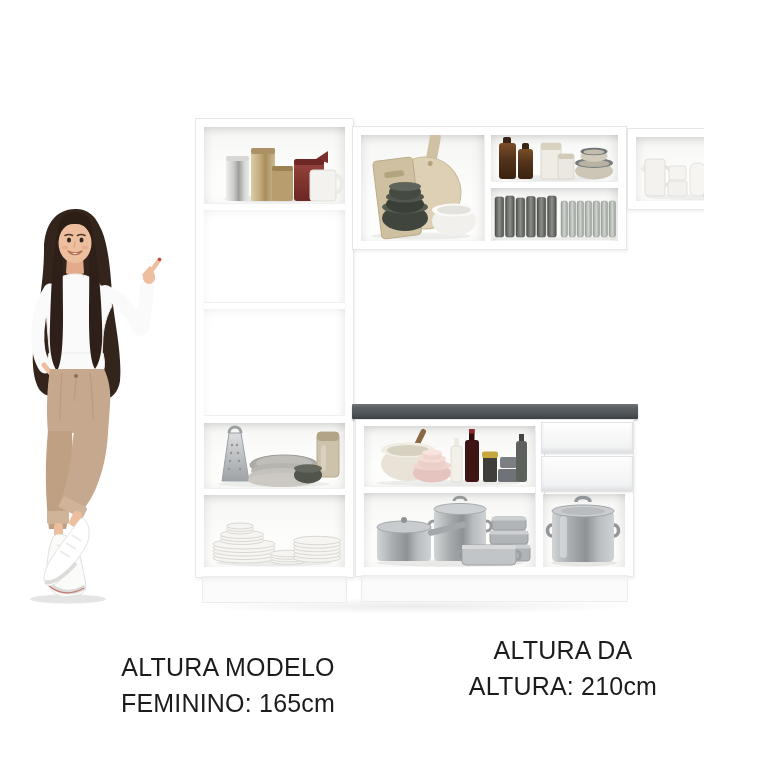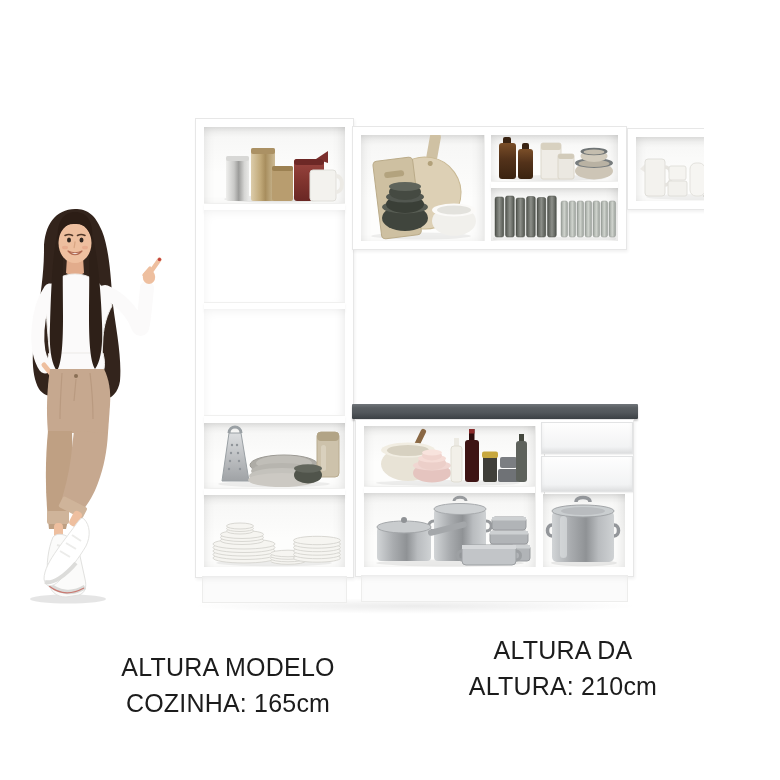--- a/index.html
+++ b/index.html
@@ -385,20 +385,20 @@
         <path d="M33,8 c0,-6 14,-6 14,0" fill="none" stroke="#93969a" stroke-width="3.5"></path>
         <path d="M9,31 c-6,0 -6,11 0,11 M71,31 c6,0 6,11 0,11" fill="none" stroke="#93969a" stroke-width="3.5"></path>
         <rect x="17" y="22" width="7" height="42" rx="3.5" fill="#dcdee0" opacity=".65"></rect>
       </svg>
     </div>
   </div>
   <div class="plinth" style="left:361px;top:575px;width:265px;height:26px"></div>
 
   <div class="caption" style="left:58px;top:649px;width:340px">
     <div>ALTURA MODELO</div>
-    <div>COZINHA: 165cm</div>
+    <div>FEMININO: 165cm</div>
   </div>
   <div class="caption" style="left:418px;top:632px;width:290px">
     <div>ALTURA DA</div>
     <div>ALTURA: 210cm</div>
   </div>
 
 </div>
 
 </body></html>

